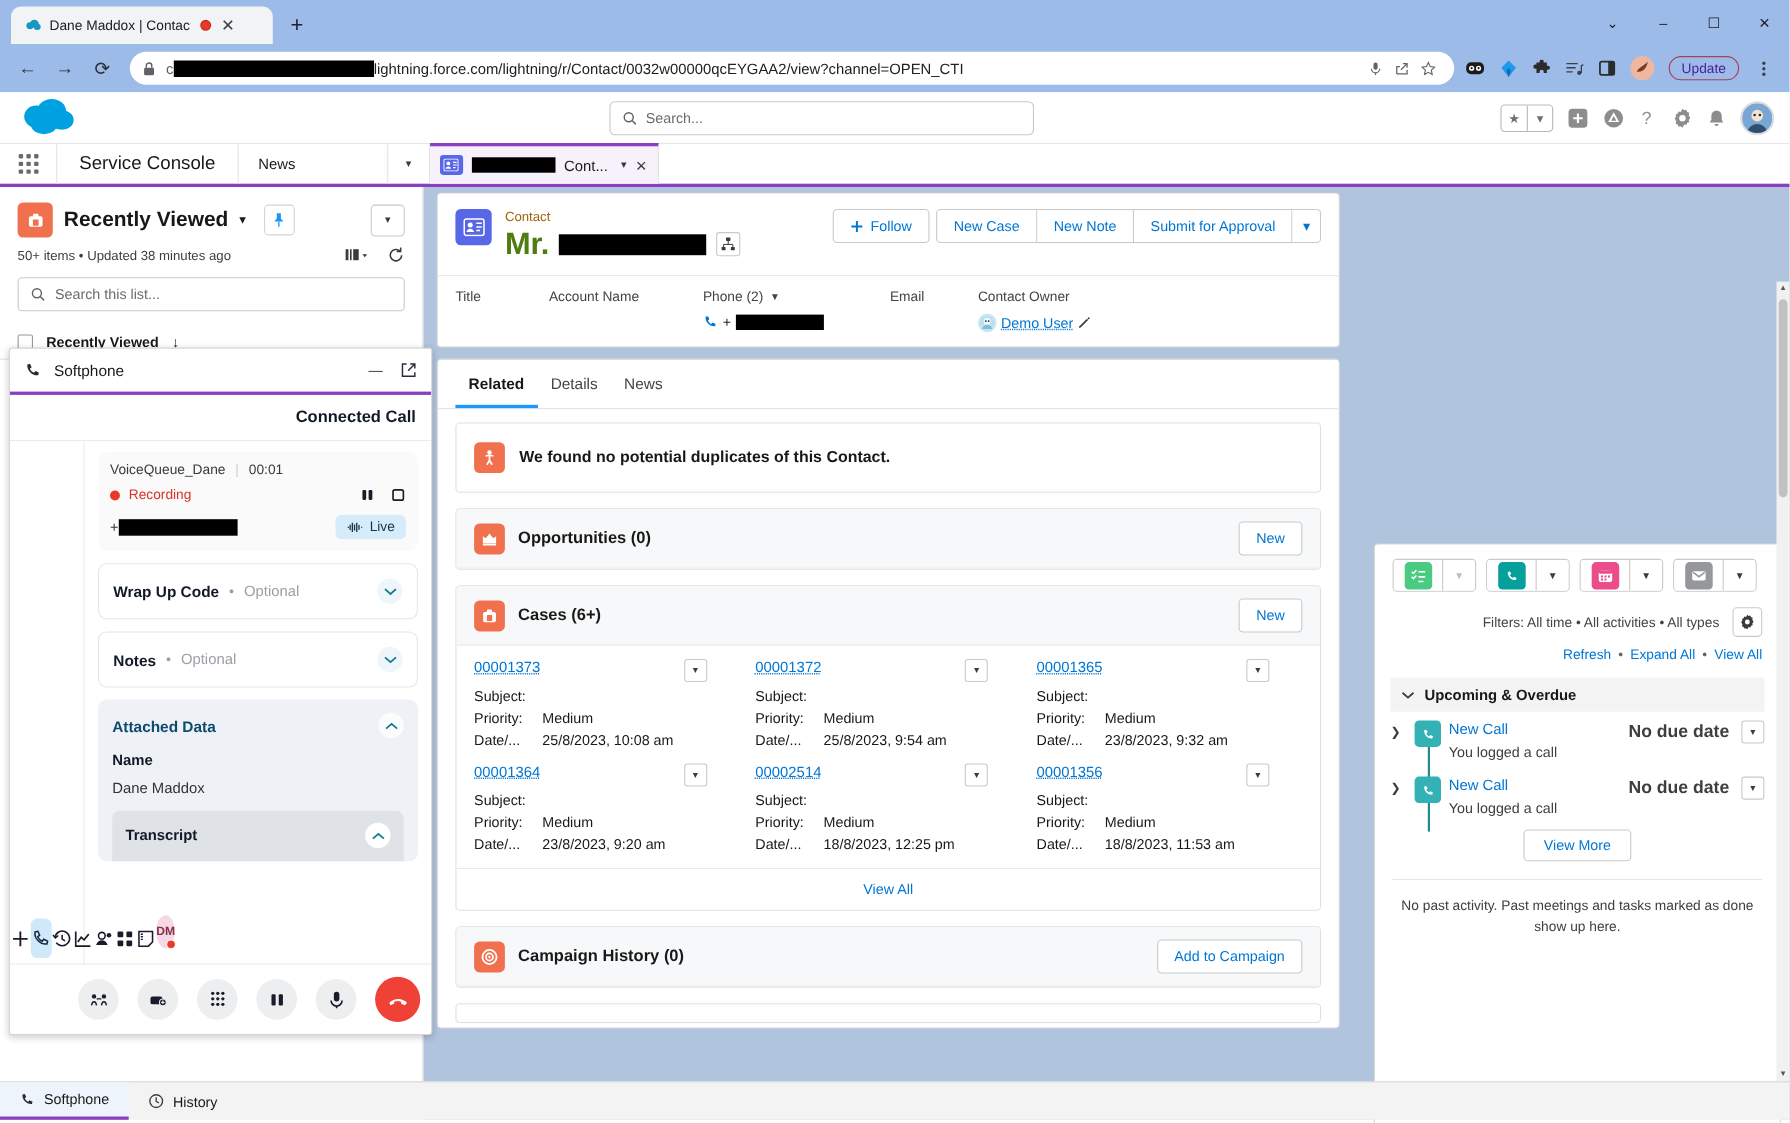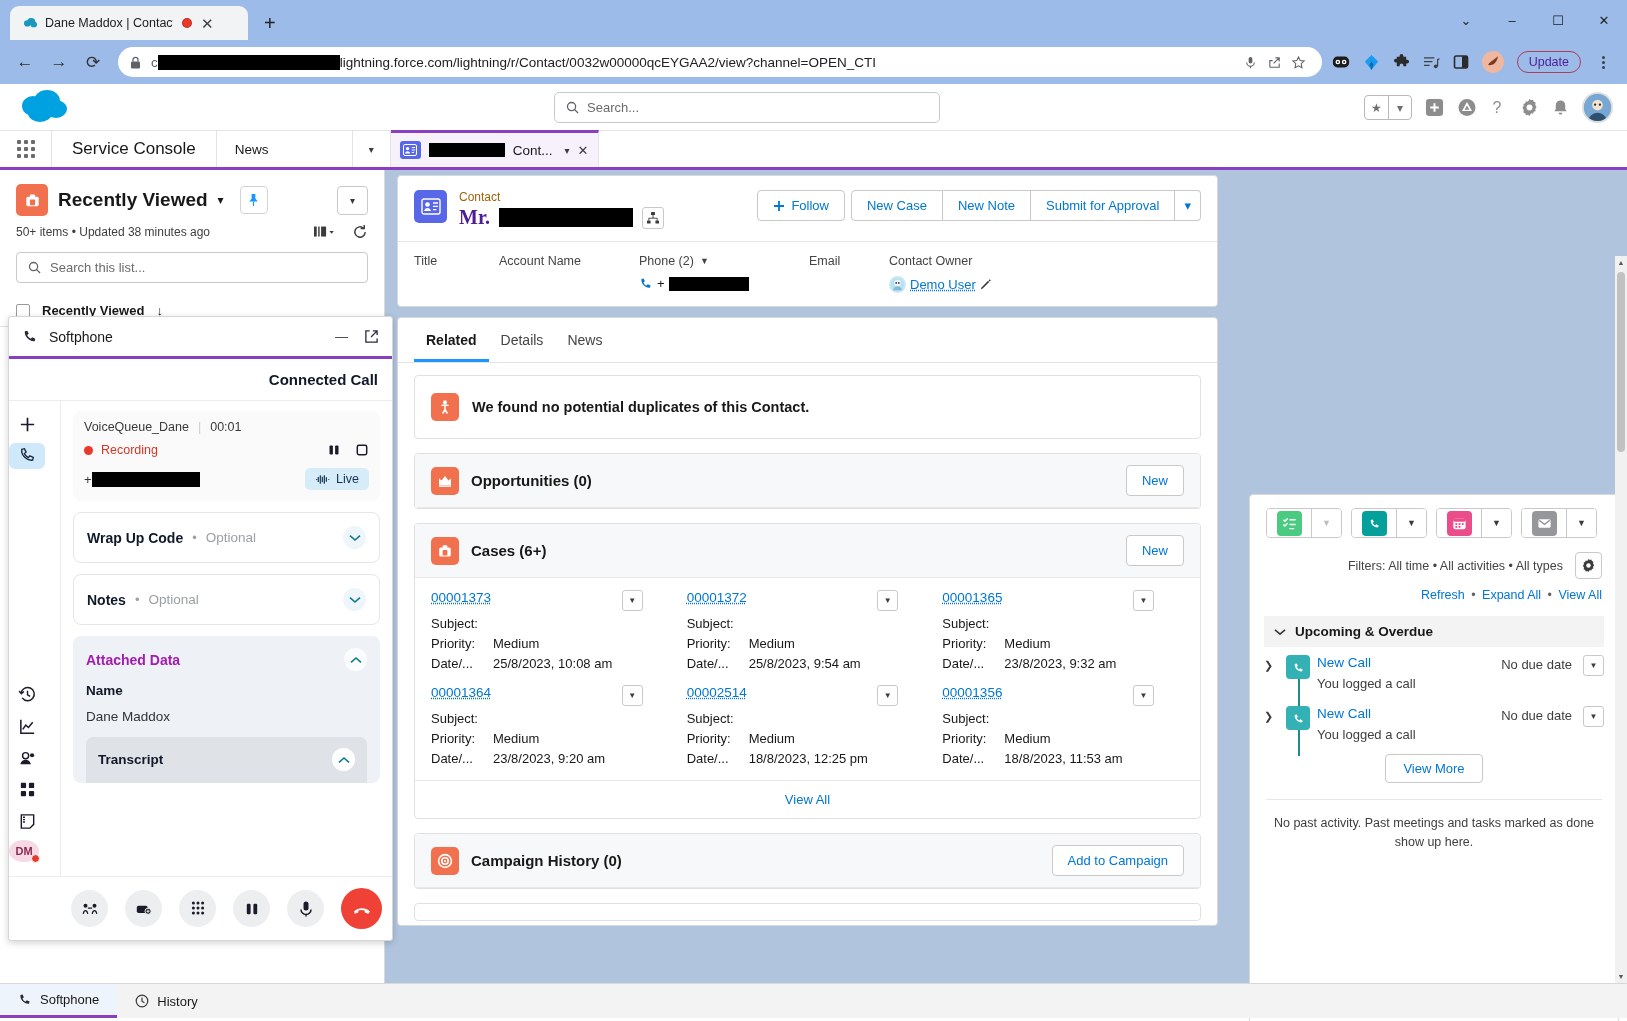--- a/index.html
+++ b/index.html
@@ -188,22 +188,22 @@
     border-bottom: 3px solid #8a3fc0;
   }
   .sp-title { font-size: 14px; color: #181818; }
   .sp-head-right { margin-left: auto; display: flex; align-items: center; gap: 16px; }
   .sp-subhead {
     padding: 12px 14px 11px 14px; text-align: right; border-bottom: 1px solid #ececec;
   }
   .sp-subhead span { font-size: 15px; font-weight: bold; color: #111827; }
   .sp-main { flex: 1; display: flex; overflow: hidden; }
   .sp-rail {
-    width: 52px; border-right: 1px solid #ececec; display: flex;
-    flex-direction: column; align-items: flex-start; padding-top: 10px; gap: 0;
+    width: 68px; border-right: 1px solid #ececec; display: flex;
+    flex-direction: row; align-items: flex-end; padding-top: 10px; gap: 0;
   }
   .rail-btn {
     width: 36px; height: 36px; display: flex; align-items: center;
     justify-content: center; cursor: pointer; border-radius: 6px; margin-bottom: 5px;
   }
   .rail-btn.sel { background: #cfe9fb; }
   .rail-spacer { flex: 1; }
   .rail-avatar {
     width: 30px; height: 30px; border-radius: 50%; background: #f6d9e4;
     display: flex; align-items: center; justify-content: center;
@@ -238,21 +238,21 @@
   }
   .fc-label { font-size: 14px; font-weight: bold; color: #111827; }
   .fc-dot { color: #9aa0a6; font-size: 13px; }
   .fc-opt { font-size: 13.5px; color: #9aa0a6; }
   .fc-chev { margin-left: auto; width: 23px; height: 23px; border-radius: 50%; background: #eff6fb;
     display: flex; align-items: center; justify-content: center; }
   .attached {
     margin-top: 11px; background: #eef1f5; border-radius: 8px; padding: 12px 13px 0 13px;
   }
   .att-head { display: flex; align-items: center; }
-  .att-title { font-size: 14px; font-weight: bold; color: #a21caf; }
+  .att-title { font-size: 14px; font-weight: bold; color: #0c4a6e; }
   .att-chev { margin-left: auto; width: 23px; height: 23px; border-radius: 50%; background: #fbfcfd;
     display: flex; align-items: center; justify-content: center; }
   .att-key { font-size: 13.5px; font-weight: bold; color: #111827; margin-top: 12px; }
   .att-val { font-size: 13.5px; color: #30343a; margin-top: 11px; }
   .transcript {
     margin-top: 13px; background: #dfe3e8; border-radius: 7px 7px 0 0; padding: 11px 12px 12px 12px;
   }
   .tr-head { display: flex; align-items: center; }
   .tr-title { font-size: 13.5px; font-weight: bold; color: #111827; }
   .tr-chev { margin-left: auto; width: 23px; height: 23px; border-radius: 50%; background: #fff;
@@ -281,21 +281,21 @@
     margin: 0 4px;
   }
   .rh-top { display: flex; align-items: flex-start; padding: 14px 16px 12px 16px; }
   .rh-icon {
     width: 33px; height: 33px; border-radius: 5px; background: #5867e8;
     display: flex; align-items: center; justify-content: center; flex: 0 0 33px;
     margin-right: 12px;
   }
   .rh-kicker { font-size: 12px; color: #a16207; }
   .rh-title { display: flex; align-items: center; gap: 9px; margin-top: 2px; }
-  .rh-name { font-size: 20px; font-weight: bold; color: #4c1d95; font-family: Liberation Serif, serif; }
+  .rh-name { font-size: 28px; font-weight: bold; color: #4d7c0f; }
   .rh-redact { background: #000; height: 19px; width: 134px; display: inline-block; }
   .rh-hier {
     width: 22px; height: 22px; border: 1px solid #c9c9c9; border-radius: 3px;
     display: flex; align-items: center; justify-content: center; cursor: pointer;
   }
   .rh-actions { margin-left: auto; display: flex; align-items: center; }
   .btn-o {
     border: 1px solid #c9c9c9; background: #fff; color: #0176d3; font-size: 13px;
     height: 31px; padding: 0 15px; display: flex; align-items: center;
     gap: 6px; cursor: pointer;
@@ -413,21 +413,21 @@
   .tl-chev { width: 17px; color: #3b3b3b; font-size: 11px; cursor: pointer; padding-top: 4px; }
   .tl-icowrap { position: relative; width: 34px; flex: 0 0 34px; display: flex; justify-content: center; }
   .tl-ico {
     width: 24px; height: 24px; border-radius: 4px; background: #34b1b5;
     display: flex; align-items: center; justify-content: center; z-index: 2;
   }
   .tl-line { position: absolute; top: 24px; bottom: -22px; width: 2px; background: #1f8b8f; left: 50%; }
   .tl-body { flex: 1; padding-left: 2px; }
   .tl-title { font-size: 13.5px; color: #0176d3; cursor: pointer; }
   .tl-sub { font-size: 13px; color: #3e3e3e; margin-top: 6px; }
-  .tl-due { font-size: 13px; color: #3e3e3e; padding-top: 2px; }
+  .tl-due { font-size: 16px; color: #3e3e3e; padding-top: 2px; font-weight: bold; }
   .tl-dd {
     width: 21px; height: 21px; border: 1px solid #c9c9c9; border-radius: 3px;
     display: flex; align-items: center; justify-content: center; font-size: 8px;
     color: #3b3b3b; margin-left: 11px; cursor: pointer;
   }
   .viewmore-wrap { text-align: center; padding: 12px 0 0 0; }
   .viewmore {
     border: 1px solid #c9c9c9; background: #fff; color: #0176d3; font-size: 13px;
     padding: 6px 17px; border-radius: 4px; cursor: pointer;
   }

